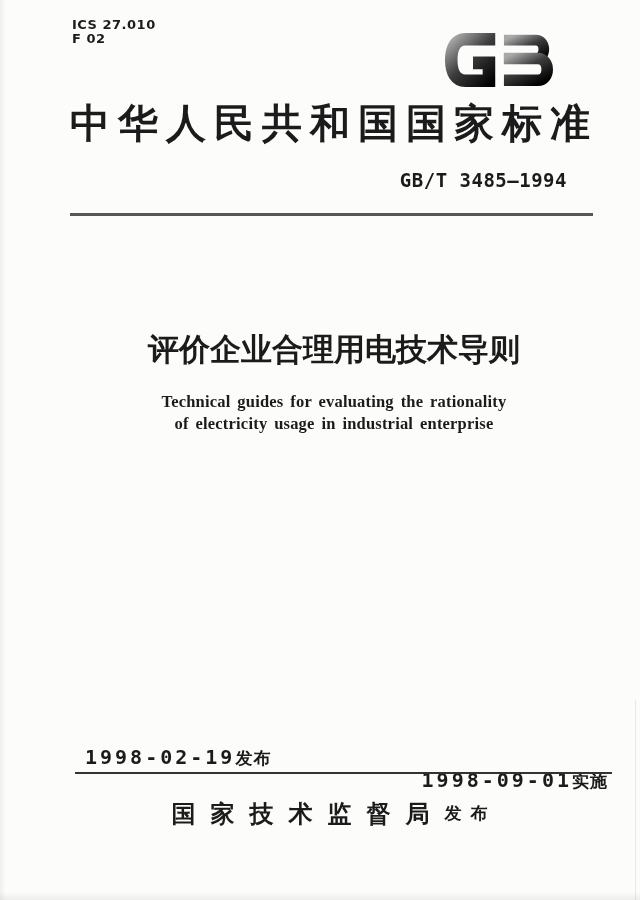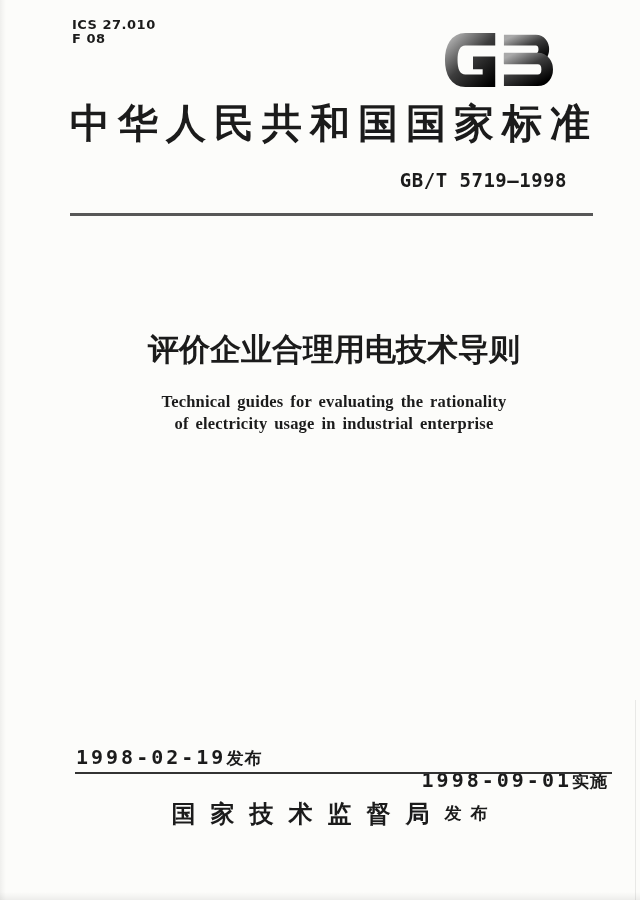--- a/index.html
+++ b/index.html
@@ -42,21 +42,21 @@
   .title-zh { top:330px; font-size:31px; font-weight:bold; line-height:40px;
               letter-spacing:0; white-space:nowrap; }
 
   .title-en { top:391px; font-size:16.5px; font-weight:bold; line-height:21.5px;
               word-spacing:2.5px; letter-spacing:.2px;
               font-family:"Liberation Serif","DejaVu Serif",serif; }
 
   .date-left  { position:absolute; left:76px;  top:745px; white-space:nowrap; }
   .date-right { position:absolute; right:32px; top:768px; white-space:nowrap; }
   .date-num   { font-family:"DejaVu Sans Mono","Liberation Mono",monospace;
-                font-size:20px; font-weight:bold; letter-spacing:3px; }
+                font-size:20px; font-weight:bold; letter-spacing:3px;margin-left:9px; }
   .date-label { font-size:17px; font-weight:bold; letter-spacing:1px; }
 
   .rule-dates { position:absolute; left:75px; top:772px; width:537px; height:2px;
                 background:#333333; }
 
   .authority  { top:796px; white-space:nowrap; line-height:36px; }
   .authority-name   { font-size:24px; font-weight:bold; letter-spacing:15px; }
   .authority-suffix { font-size:17px; font-weight:bold; letter-spacing:9px;
                       vertical-align:3px; }
 </style>
@@ -64,41 +64,41 @@
 <body>
 
 <div class="page">
 
   <div class="scan-edge-left"></div>
   <div class="scan-edge-bottom"></div>
   <div class="scan-edge-right"></div>
 
   <div class="ics-block">
     <div>ICS 27.010</div>
-    <div>F 08</div>
+    <div>F 02</div>
   </div>
 
   <svg class="gb-logo" width="118" height="58" viewBox="0 0 120 60" aria-hidden="true">
     <defs>
       <linearGradient id="bevel" x1="0" y1="0" x2="1" y2="1">
         <stop offset="0" stop-color="#a9a9a9"></stop>
         <stop offset="0.45" stop-color="#3d3d3d"></stop>
         <stop offset="1" stop-color="#000000"></stop>
       </linearGradient>
     </defs>
     <path d="M53,8.5 H22 C12.5,8.5 7.5,17 7.5,30 C7.5,43 12.5,51.5 22,51.5 H46.5 V33 H30" fill="none" stroke="url(#bevel)" stroke-width="13"></path>
     <path d="M63,3 V57" fill="none" stroke="url(#bevel)" stroke-width="12"></path>
     <path d="M62,9.5 H95 C106,9.5 106,28.5 95,28.5 H62" fill="none" stroke="url(#bevel)" stroke-width="11"></path>
     <path d="M62,28.5 H97 C110,28.5 110,51 97,51 H62" fill="none" stroke="url(#bevel)" stroke-width="12"></path>
   </svg>
   <span class="sr">GB</span>
 
   <div class="center-band header-title">中华人民共和国国家标准</div>
 
-  <div class="std-number">GB/T 5719—1998</div>
+  <div class="std-number">GB/T 3485—1994</div>
 
   <div class="rule-top"></div>
 
   <div class="center-band title-zh">评价企业合理用电技术导则</div>
 
   <div class="center-band title-en">
     <div>Technical guides for evaluating the rationality</div>
     <div>of electricity usage in industrial enterprise</div>
   </div>
 

